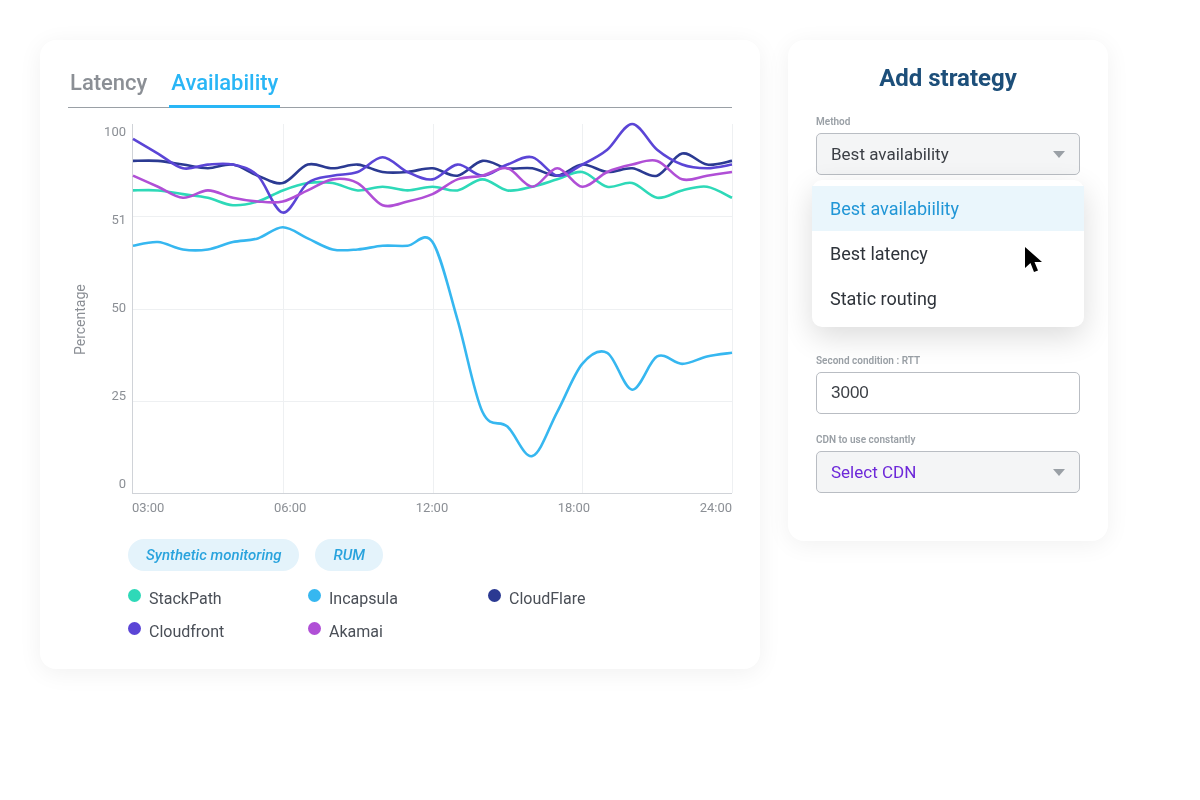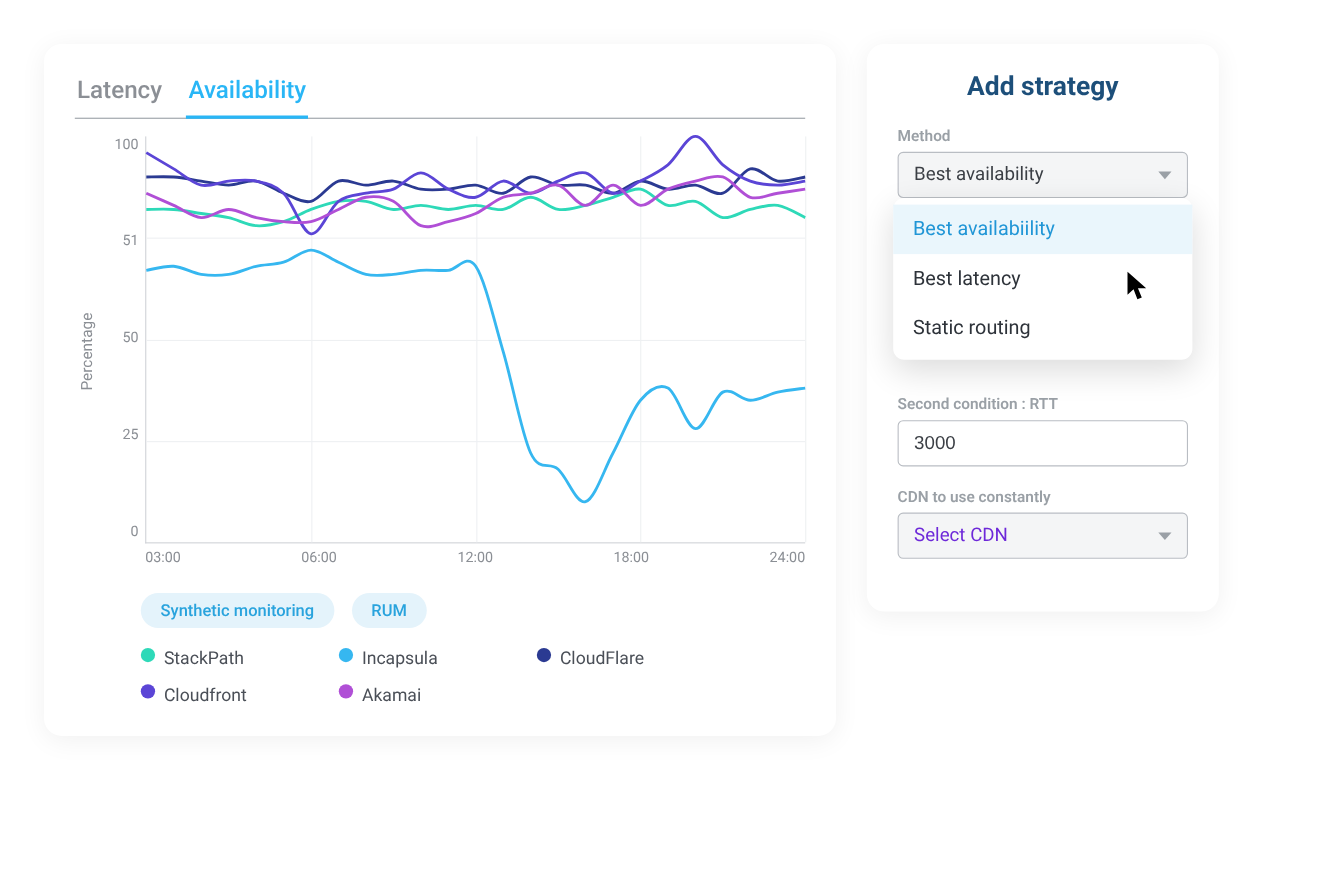--- a/index.html
+++ b/index.html
@@ -115,20 +115,21 @@
     gap: 16px;
   }
   .pill {
     background: #e4f3fb;
     color: #29a3dd;
     border-radius: 18px;
     padding: 7px 18px;
     font-size: 15px;
     font-weight: 500;
     cursor: pointer;
+    font-style: italic;
   }
 
   
   .legend {
     margin-left: 60px;
     margin-top: 18px;
     display: flex;
     flex-wrap: wrap;
     gap: 14px 50px;
     max-width: 560px;
@@ -148,21 +149,21 @@
 
   
   .side-title {
     text-align: center;
     font-size: 24px;
     font-weight: 700;
     color: #1d4f7a;
     margin-bottom: 24px;
   }
   .field-label {
-    font-size: 14px;
+    font-size: 10px;
     font-weight: 600;
     color: #9aa0a6;
     margin-bottom: 6px;
   }
   .select, .text-input {
     width: 100%;
     border: 1px solid #b9bdc3;
     border-radius: 5px;
     background: #f4f5f6;
     font-size: 17px;

